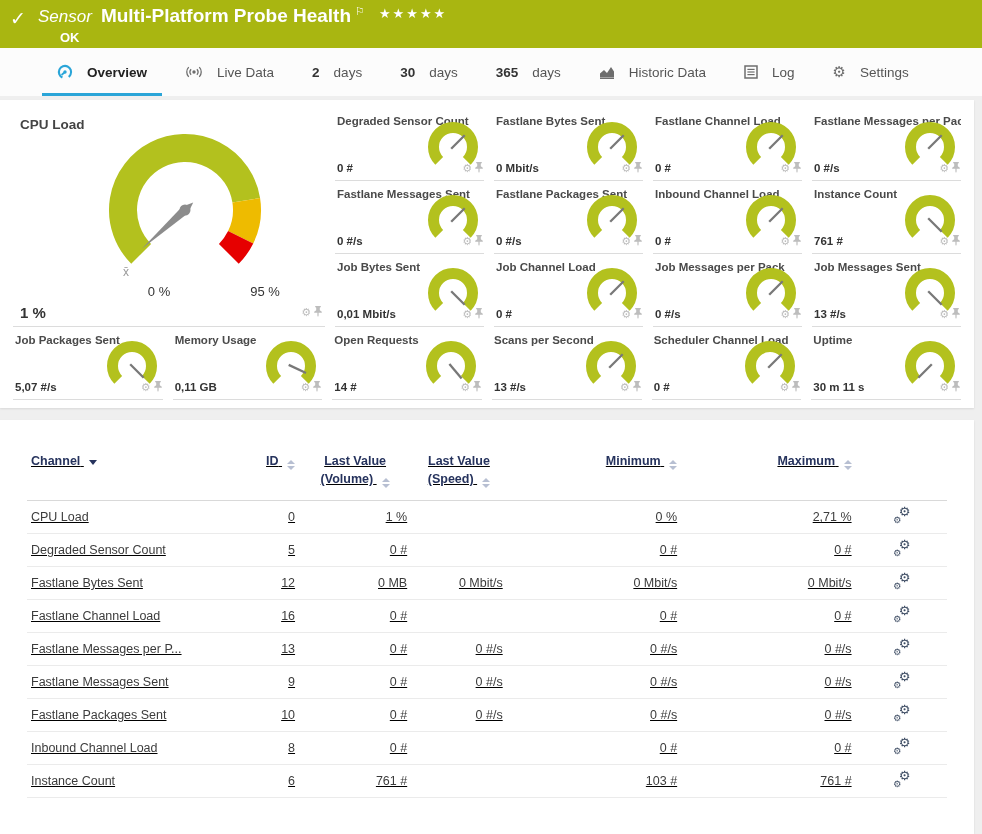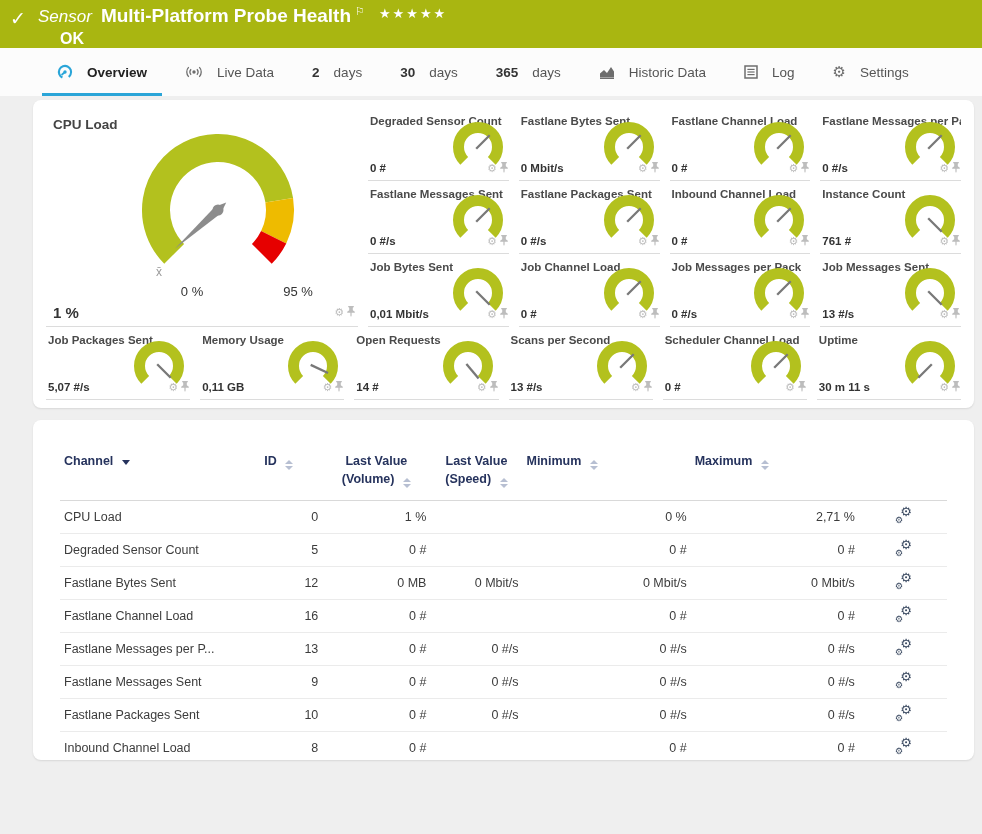--- a/index.html
+++ b/index.html
@@ -12,36 +12,36 @@
   }
 
   
   .banner { height:48px; background:#a9b611; color:#fff; position:relative; }
   .banner .check { position:absolute; left:10px; top:7px; font-size:19px; font-weight:bold; }
   .banner .line1 { position:absolute; left:38px; top:5px; white-space:nowrap; }
   .banner .kind  { font-style:italic; font-size:17px; margin-right:9px; }
   .banner .title { font-weight:bold; font-size:19px; }
   .banner .flag  { font-size:11px; vertical-align:7px; margin-left:4px; }
   .banner .stars { font-size:13px; letter-spacing:2px; margin-left:14px; vertical-align:4px; }
-  .banner .status{ position:absolute; left:60px; top:30px; font-size:16px; font-weight:bold; }
+  .banner .status{ position:absolute; left:60px; top:30px; font-size:13px; font-weight:bold; }
 
   
   .tabs { height:48px; background:#fcfcfc; display:flex; align-items:stretch; padding-left:38px; }
   .tab { display:flex; align-items:center; gap:14px; padding:0 19px; font-size:13.5px;
          color:#555; position:relative; cursor:pointer; white-space:nowrap; }
   .tab.active { color:#222; font-weight:bold; }
   .tab.active::after { content:""; position:absolute; left:4px; right:4px; bottom:0;
                        height:3px; background:#2aa5d8; }
   .tab .num { font-weight:bold; color:#333; }
   .tab-icon { display:flex; align-items:center; }
   .tab-icon.glyph { font-size:15px; color:#6d6d6d; }
 
   
-  .panel { background:#fff; margin-left:33px; margin-right:8px;
-           box-shadow:0 1px 2px rgba(0,0,0,.10);border-radius:8px; }
+  .panel { background:#fff; margin-right:8px;
+           box-shadow:0 1px 2px rgba(0,0,0,.10); }
   .gauges-panel { margin-top:4px; padding:8px; }
   .gauges-top { display:flex; }
   .small-grid { flex:1; display:grid; grid-template-columns:repeat(4,1fr); grid-auto-rows:73px; }
   .small-grid.bottom { flex:none; display:grid; grid-template-columns:repeat(6,1fr); grid-auto-rows:73px; }
 
   .gcell { position:relative; margin:0 5px; border-bottom:1px solid #dcdcdc; overflow:hidden; }
   .gcell .gtitle { font-size:11.5px; font-weight:bold; color:#4a4a4a;
                    padding:7px 54px 0 2px; white-space:nowrap; overflow:hidden; }
   .gcell .gauge  { position:absolute; right:4px; top:12px; }
   .gcell .gvalue { position:absolute; left:2px; bottom:6px; font-size:11.5px; font-weight:bold; color:#333; }
@@ -55,23 +55,23 @@
   .big-gauge { position:absolute; left:85px; top:12px; }
   .avg-mark  { position:absolute; left:110px; top:157px; font-size:12px; color:#9a9a9a; }
   .scale-label { position:absolute; top:176px; width:60px; text-align:center;
                  font-size:13px; color:#333; }
   .scale-label.min { left:116px; }
   .scale-label.max { left:222px; }
   .cpu-value { position:absolute; left:7px; bottom:5px; font-size:15px; font-weight:bold; color:#333; }
   .cpu-cell .gicons { right:3px; bottom:5px; }
 
   
-  .table-panel { margin-top:12px; padding:28px 27px 10px; height:340px; overflow:hidden; }
+  .table-panel { margin-top:12px; padding:28px 27px 10px; height:414px; overflow:hidden;text-decoration:underline; }
   table { width:100%; border-collapse:collapse; table-layout:fixed; }
-  th { font-size:12.5px; color:#26335d; font-weight:bold; text-align:left;
+  th { font-size:12.5px; color:#26335d; font-weight:bold; text-align:right;
        padding:4px 4px 12px; vertical-align:top; border-bottom:1px solid #d9d9d9; }
   th.al { text-align:left; } th.ac { text-align:center; }
   .h-label { white-space:pre-line; line-height:1.45; }
   td { font-size:12.5px; color:#3c3c3c; padding:0 4px; height:33px;
        border-bottom:1px solid #ebebeb; text-align:right; overflow:hidden; white-space:nowrap; }
   td.al { text-align:left; } td.ac { text-align:center; }
 
   .sort { display:inline-flex; flex-direction:column; gap:2px; margin-left:5px; vertical-align:1px; }
   .tri { width:0; height:0; border-left:4px solid transparent; border-right:4px solid transparent; }
   .tri.up   { border-bottom:4px solid #b7bfd2; }

